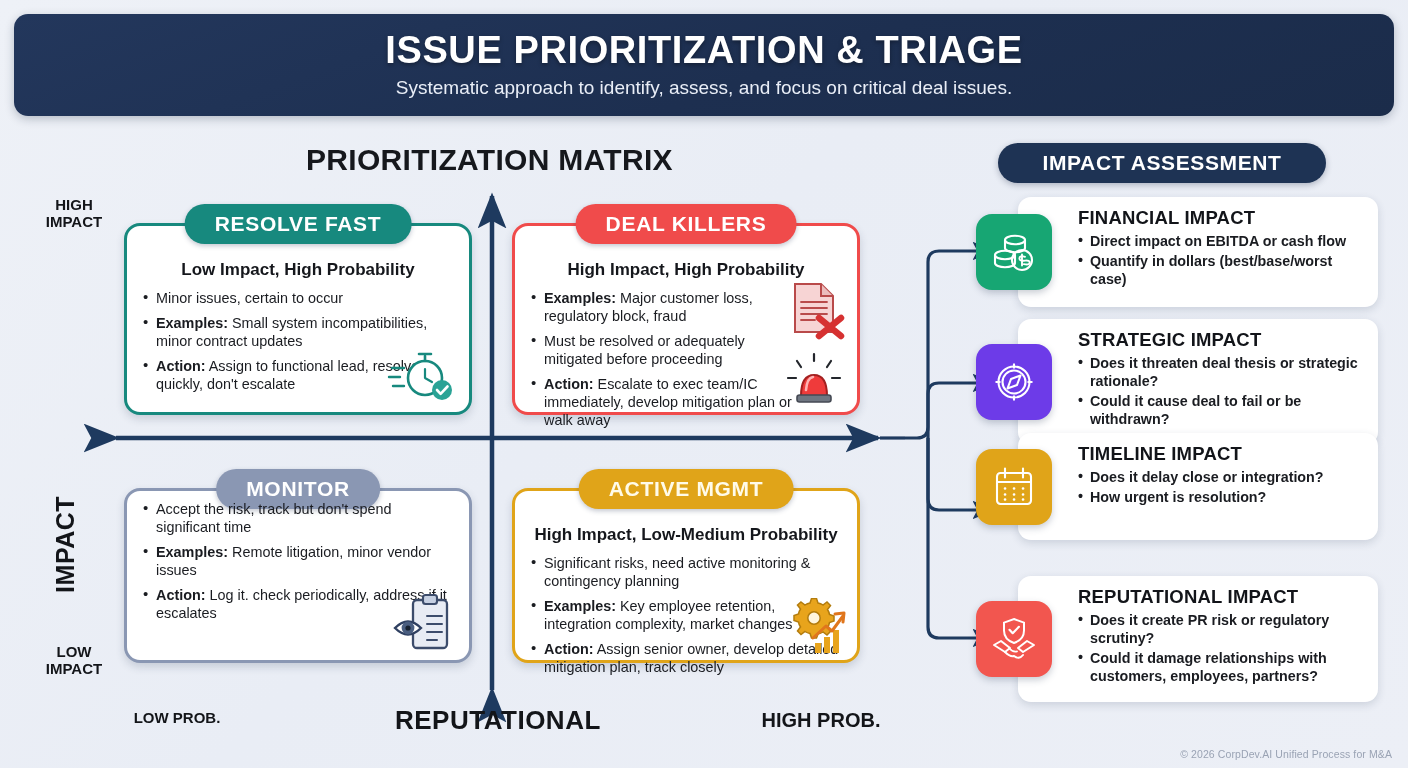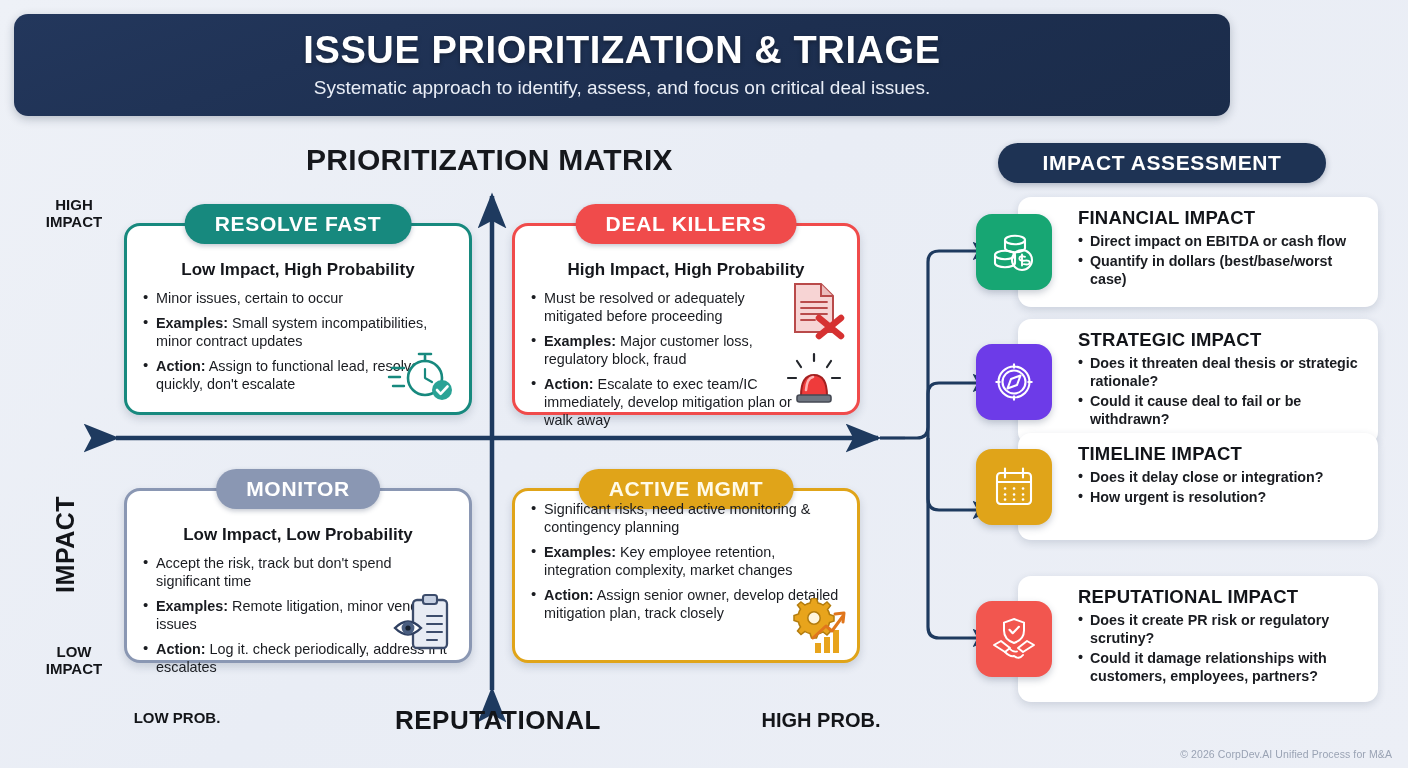--- a/index.html
+++ b/index.html
@@ -15,21 +15,21 @@
     position: relative;
     width: 1408px;
     height: 768px;
     background: linear-gradient(135deg, #eef1f7 0%, #e9edf5 45%, #eceff6 100%);
   }
 
   
   .header {
     position: absolute;
     left: 14px; top: 14px;
-    width: 1216px; height: 102px;
+    width: 1380px; height: 102px;
     background: linear-gradient(160deg, #23375c 0%, #1d2f50 55%, #1b2c4a 100%);
     border-radius: 14px;
     display: flex;
     flex-direction: column;
     align-items: center;
     justify-content: center;
     box-shadow: 0 3px 10px rgba(20,35,60,.25);
   }
   .header-title {
     color: #ffffff;
@@ -301,22 +301,22 @@
       </g>
       <circle cx="55" cy="48" r="10" fill="#2aa396"></circle>
       <path d="M50 48 l3.6 3.8 L60.5 44.5" stroke="#ffffff" stroke-width="2.6" fill="none" stroke-linecap="round" stroke-linejoin="round"></path>
     </svg>
   </div>
 
   <div class="quad" id="quad-killers">
     <div class="pill pill-red">DEAL KILLERS</div>
     <div class="subtitle">High Impact, High Probability</div>
     <ul style="width:265px;">
+      <li><b>Examples:</b><span> Major customer loss, regulatory block, fraud</span></li>
       <li><span>Must be resolved or adequately mitigated before proceeding</span></li>
-      <li><b>Examples:</b><span> Major customer loss, regulatory block, fraud</span></li>
       <li><b>Action:</b><span> Escalate to exec team/IC immediately, develop mitigation plan or walk away</span></li>
     </ul>
     <svg class="quad-icon" style="right:10px; top:52px;" width="62" height="62" viewBox="0 0 62 62">
       <path d="M10 6 h26 l12 12 v36 h-38 z" fill="#f7d4d4" stroke="#b94a4a" stroke-width="2"></path>
       <path d="M36 6 v12 h12" fill="#ecbcbc" stroke="#b94a4a" stroke-width="2"></path>
       <g stroke="#b94a4a" stroke-width="1.8" stroke-linecap="round">
         <path d="M16 24 h26 M16 30 h26 M16 36 h26 M16 42 h14"></path>
       </g>
       <path d="M34 40 L56 58 M56 40 L34 58" stroke="#d63131" stroke-width="6.5" stroke-linecap="round"></path>
     </svg>
@@ -325,40 +325,40 @@
         <path d="M29 2 v7 M12 9 l4 6 M46 9 l-4 6 M3 26 h8 M55 26 h-8"></path>
       </g>
       <path d="M16 44 q0 -21 13 -21 q13 0 13 21 z" fill="#ef3b3b" stroke="#a32020" stroke-width="2"></path>
       <path d="M21 38 q1 -12 7 -13" stroke="#ffb3b3" stroke-width="2.6" fill="none" stroke-linecap="round"></path>
       <rect x="12" y="43" width="34" height="7" rx="2.5" fill="#6f7681" stroke="#454a54" stroke-width="1.6"></rect>
     </svg>
   </div>
 
   <div class="quad" id="quad-monitor">
     <div class="pill pill-slate">MONITOR</div>
-    <div class="subtitle">Low Impact, Low Probability</div>
     <ul>
       <li><span>Accept the risk, track but don't spend significant time</span></li>
       <li><b>Examples:</b><span> Remote litigation, minor vendor issues</span></li>
       <li><b>Action:</b><span> Log it. check periodically, address if it escalates</span></li>
     </ul>
     <svg class="quad-icon" style="right:14px; bottom:6px;" width="62" height="62" viewBox="0 0 62 62">
       <rect x="20" y="8" width="34" height="48" rx="4" fill="#e8ecf4" stroke="#3c4c6b" stroke-width="2.3"></rect>
       <rect x="30" y="3" width="14" height="9" rx="2.5" fill="#c6d0e2" stroke="#3c4c6b" stroke-width="2.1"></rect>
       <g stroke="#3c4c6b" stroke-width="2" stroke-linecap="round">
         <path d="M34 24 h15 M34 32 h15 M34 40 h15 M34 48 h10"></path>
       </g>
       <path d="M2 36 q13 -13 26 0 q-13 13 -26 0 z" fill="#ffffff" stroke="#2f4061" stroke-width="2.4"></path>
       <circle cx="15" cy="36" r="6.4" fill="#4a5e80"></circle>
       <circle cx="15" cy="36" r="2.6" fill="#16202f"></circle>
     </svg>
   </div>
 
   <div class="quad" id="quad-active">
     <div class="pill pill-amber">ACTIVE MGMT</div>
+    <div class="subtitle">High Impact, Low-Medium Probability</div>
     <ul>
       <li><span>Significant risks, need active monitoring &amp; contingency planning</span></li>
       <li><b>Examples:</b><span> Key employee retention, integration complexity, market changes</span></li>
       <li><b>Action:</b><span> Assign senior owner, develop detailed mitigation plan, track closely</span></li>
     </ul>
     <svg class="quad-icon" style="right:10px; bottom:4px;" width="62" height="58" viewBox="0 0 62 58">
       <g fill="#e8a41c" stroke="#b37c0d" stroke-width="1.5">
         <path d="M16 4 l4 3 a13 13 0 0 1 5 -2 l1.5 -4.5 h5 L33 5 a13 13 0 0 1 5 2 l4 -3 l3.5 3.5 l-3 4 a13 13 0 0 1 2 5 l4.5 1.5 v5 l-4.5 1.5 a13 13 0 0 1 -2 5 l3 4 l-3.5 3.5 l-4 -3 a13 13 0 0 1 -5 2 L31.5 40 h-5 L25 35.5 a13 13 0 0 1 -5 -2 l-4 3 L12.5 33 l3 -4 a13 13 0 0 1 -2 -5 L9 22.5 v-5 L13.5 16 a13 13 0 0 1 2 -5 l-3 -4 z"></path>
         <circle cx="29" cy="20" r="6.2" fill="#fff5dd"></circle>
       </g>

